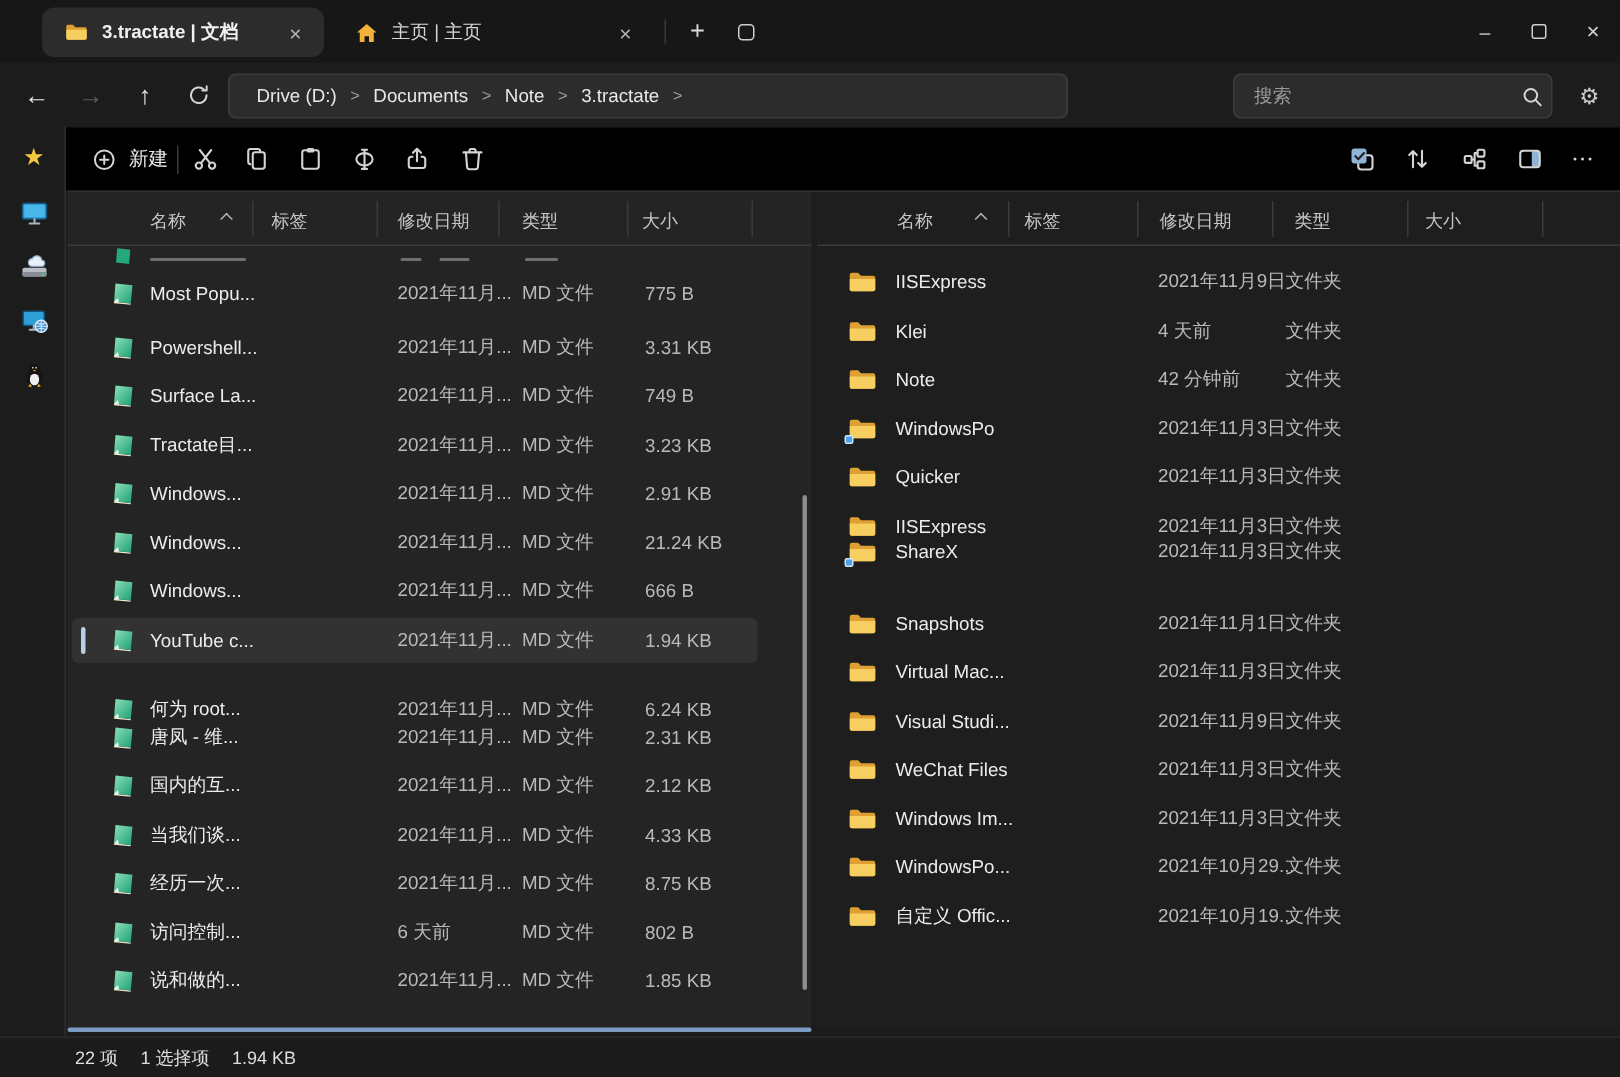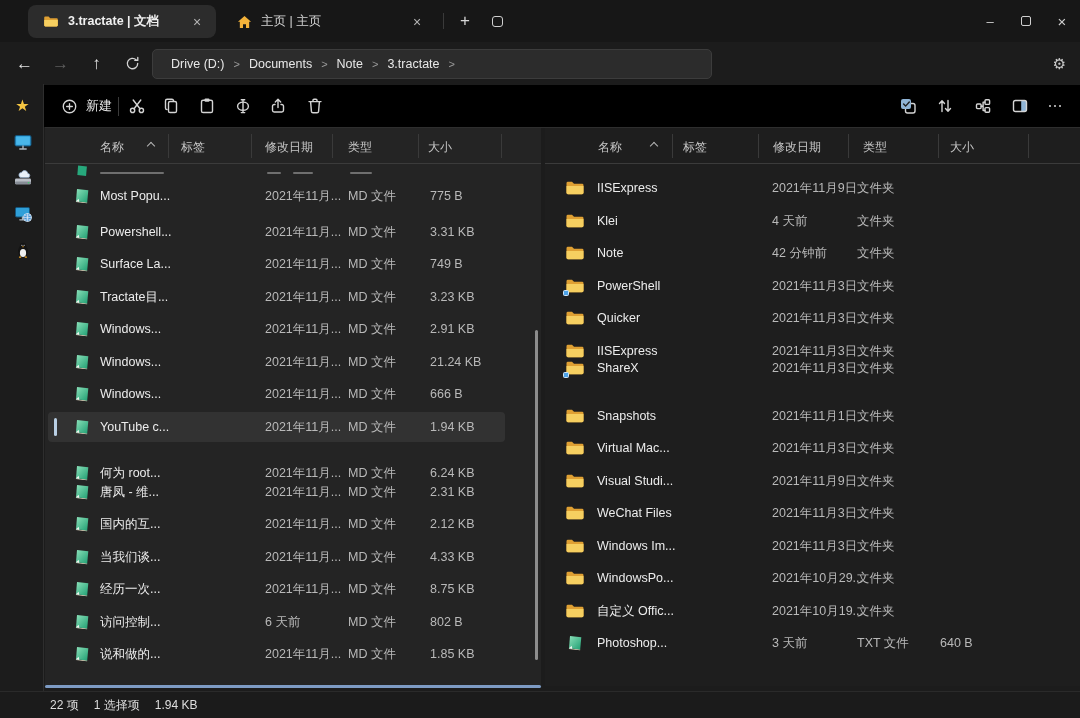--- a/index.html
+++ b/index.html
@@ -143,20 +143,29 @@
           <span class="bc-item">Drive (D:)</span>
           <span class="bc-chevron">&gt;</span>
           <span class="bc-item">Documents</span>
           <span class="bc-chevron">&gt;</span>
           <span class="bc-item">Note</span>
           <span class="bc-chevron">&gt;</span>
           <span class="bc-item">3.tractate</span>
           <span class="bc-chevron">&gt;</span>
         </span>
       </div>
+    <div class="search-box">
+      <input placeholder="搜索" style="">
+      <span class="search-glyph">
+        <svg class="icon" width="15" height="15" viewBox="0 0 16 16">
+            <circle cx="7" cy="7" r="4.5"></circle>
+            <path d="M10.6 10.6L14 14"></path>
+          </svg>
+      </span>
+    </div>
     <div class="settings-button">⚙</div>
   </div>
 
   <div class="toolbar">
     <div class="tb-new">
       <svg class="icon" width="17" height="17" viewBox="0 0 18 18">
           <circle cx="9" cy="9" r="6.6"></circle>
           <path d="M9 6v6M6 9h6"></path>
         </svg>
       <span class="tb-new-label">新建</span>
@@ -660,21 +669,21 @@
   </div>
         <div class="row" style="top: 141.5px;">
 
     <span class="row-icon">
             <svg viewBox="0 0 20 16">
               <path d="M1.5 3.2Q1.5 1.8 2.9 1.8H7L9 3.8H17.1Q18.5 3.8 18.5 5.2V12.8Q18.5 14.2 17.1 14.2H2.9Q1.5 14.2 1.5 12.8Z" fill="#dfa033"></path>
               <path d="M1.5 6H18.5V12.8Q18.5 14.2 17.1 14.2H2.9Q1.5 14.2 1.5 12.8Z" fill="#f6cf60"></path>
             </svg>
             <span class="badge"></span>
           </span>
-    <span class="cell name">PowerShell</span>
+    <span class="cell name">WindowsPo</span>
     <span class="cell date">2021年11月3日</span>
     <span class="cell type">文件夹</span>
     <span class="cell size"></span>
   </div>
         <div class="row" style="top: 174px;">
 
     <span class="row-icon">
             <svg viewBox="0 0 20 16">
               <path d="M1.5 3.2Q1.5 1.8 2.9 1.8H7L9 3.8H17.1Q18.5 3.8 18.5 5.2V12.8Q18.5 14.2 17.1 14.2H2.9Q1.5 14.2 1.5 12.8Z" fill="#dfa033"></path>
               <path d="M1.5 6H18.5V12.8Q18.5 14.2 17.1 14.2H2.9Q1.5 14.2 1.5 12.8Z" fill="#f6cf60"></path>
@@ -795,40 +804,20 @@
     <span class="row-icon">
             <svg viewBox="0 0 20 16">
               <path d="M1.5 3.2Q1.5 1.8 2.9 1.8H7L9 3.8H17.1Q18.5 3.8 18.5 5.2V12.8Q18.5 14.2 17.1 14.2H2.9Q1.5 14.2 1.5 12.8Z" fill="#dfa033"></path>
               <path d="M1.5 6H18.5V12.8Q18.5 14.2 17.1 14.2H2.9Q1.5 14.2 1.5 12.8Z" fill="#f6cf60"></path>
             </svg>
           </span>
     <span class="cell name">自定义 Offic...</span>
     <span class="cell date">2021年10月19...</span>
     <span class="cell type">文件夹</span>
     <span class="cell size"></span>
-  </div>
-        <div class="row" style="top: 499px;">
-
-    <span class="row-icon">
-            <svg viewBox="0 0 18 18">
-              <defs>
-                <linearGradient id="txg" x1="0" y1="0" x2="1" y2="1">
-                  <stop offset="0" stop-color="#8ce2ba"></stop>
-                  <stop offset="1" stop-color="#1f9e72"></stop>
-                </linearGradient>
-              </defs>
-              <path d="M3 14.2L2.9 15.1 14.05 16.2 14.2 15.4Z" fill="#efe3c8"></path>
-              <path d="M4 2L15.3 3.2 14.2 15.4 3 14.2Z" fill="url(#txg)"></path>
-              <path d="M3 14.2L5.7 11.7 6.3 15Z" fill="#eef6ef"></path>
-            </svg>
-          </span>
-    <span class="cell name">Photoshop...</span>
-    <span class="cell date">3 天前</span>
-    <span class="cell type">TXT 文件</span>
-    <span class="cell size">640 B</span>
   </div>
       </div>
   </div>
 
   <div class="vscroll-thumb"></div>
   <div class="hscroll-blue"></div>
 
   <div class="status-bar">
     <span>22 项</span>
     <span>1 选择项</span>

